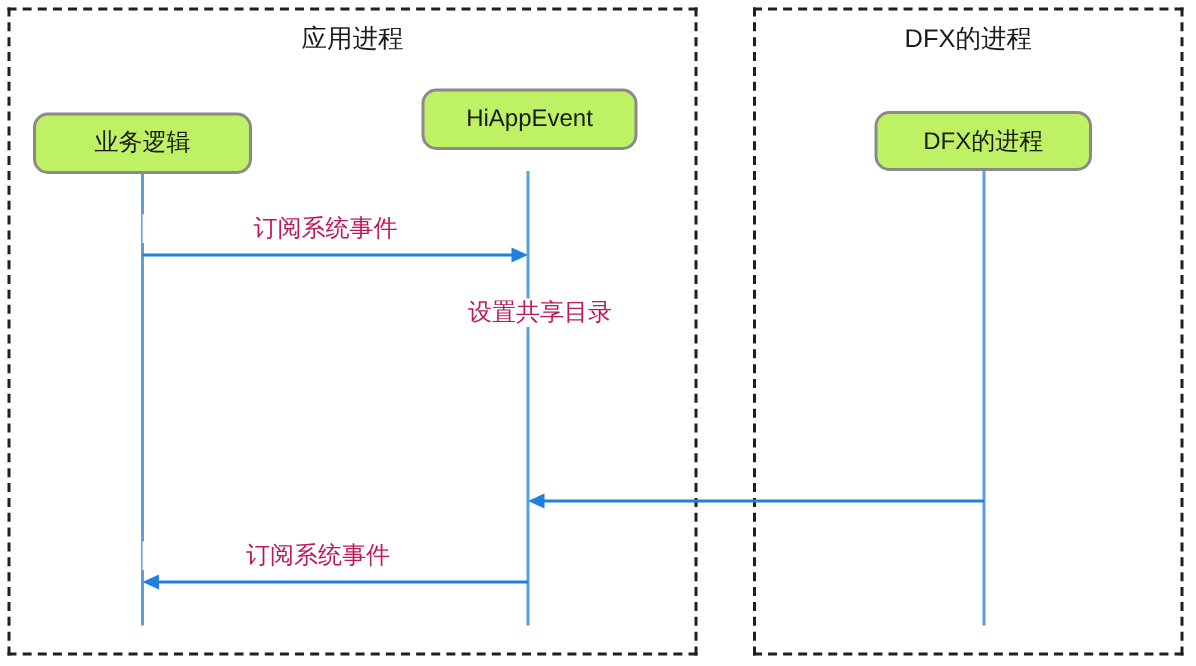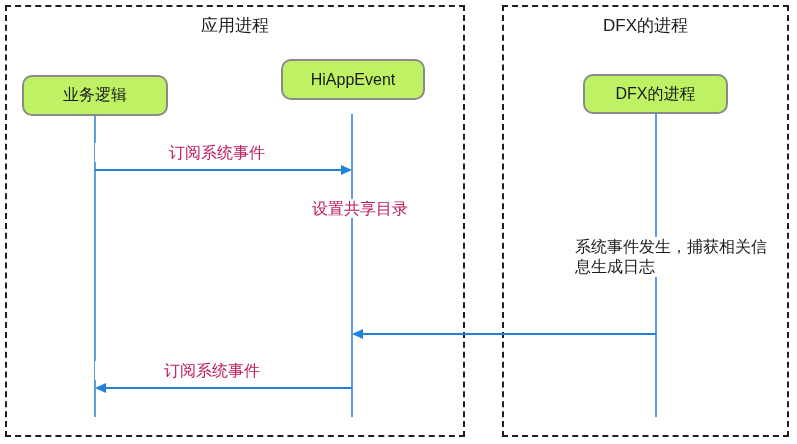--- a/index.html
+++ b/index.html
@@ -101,21 +101,20 @@
   <div class="actor" style="left:22px; top:75px; width:146px; height:41px;">业务逻辑</div>
   <div class="actor" style="left:281px; top:59px; width:144px; height:41px;">HiAppEvent</div>
   <div class="actor" style="left:583px; top:74px; width:145px; height:40px;">DFX的进程</div>
 
   <div class="msg-label" style="left:95px; top:143px; width:240px;">订阅系统事件</div>
   <div class="msg-line" style="left:95px; top:169px; width:248px;"></div>
   <div class="arrowhead right" style="left:341px; top:165px;"></div>
 
   <div class="msg-label" style="left:303px; top:199px; width:110px;">设置共享目录</div>
 
-  <div class="note-label" style="left:575px; top:237px; width:195px;">系统事件发生，捕获相关信息生成日志</div>
 
   <div class="msg-line" style="left:361px; top:333px; width:295px;"></div>
   <div class="arrowhead left" style="left:352px; top:329px;"></div>
 
   <div class="msg-label" style="left:95px; top:361px; width:230px;">订阅系统事件</div>
   <div class="msg-line" style="left:104px; top:387px; width:248px;"></div>
   <div class="arrowhead left" style="left:95px; top:383px;"></div>
 
 </div>
 

